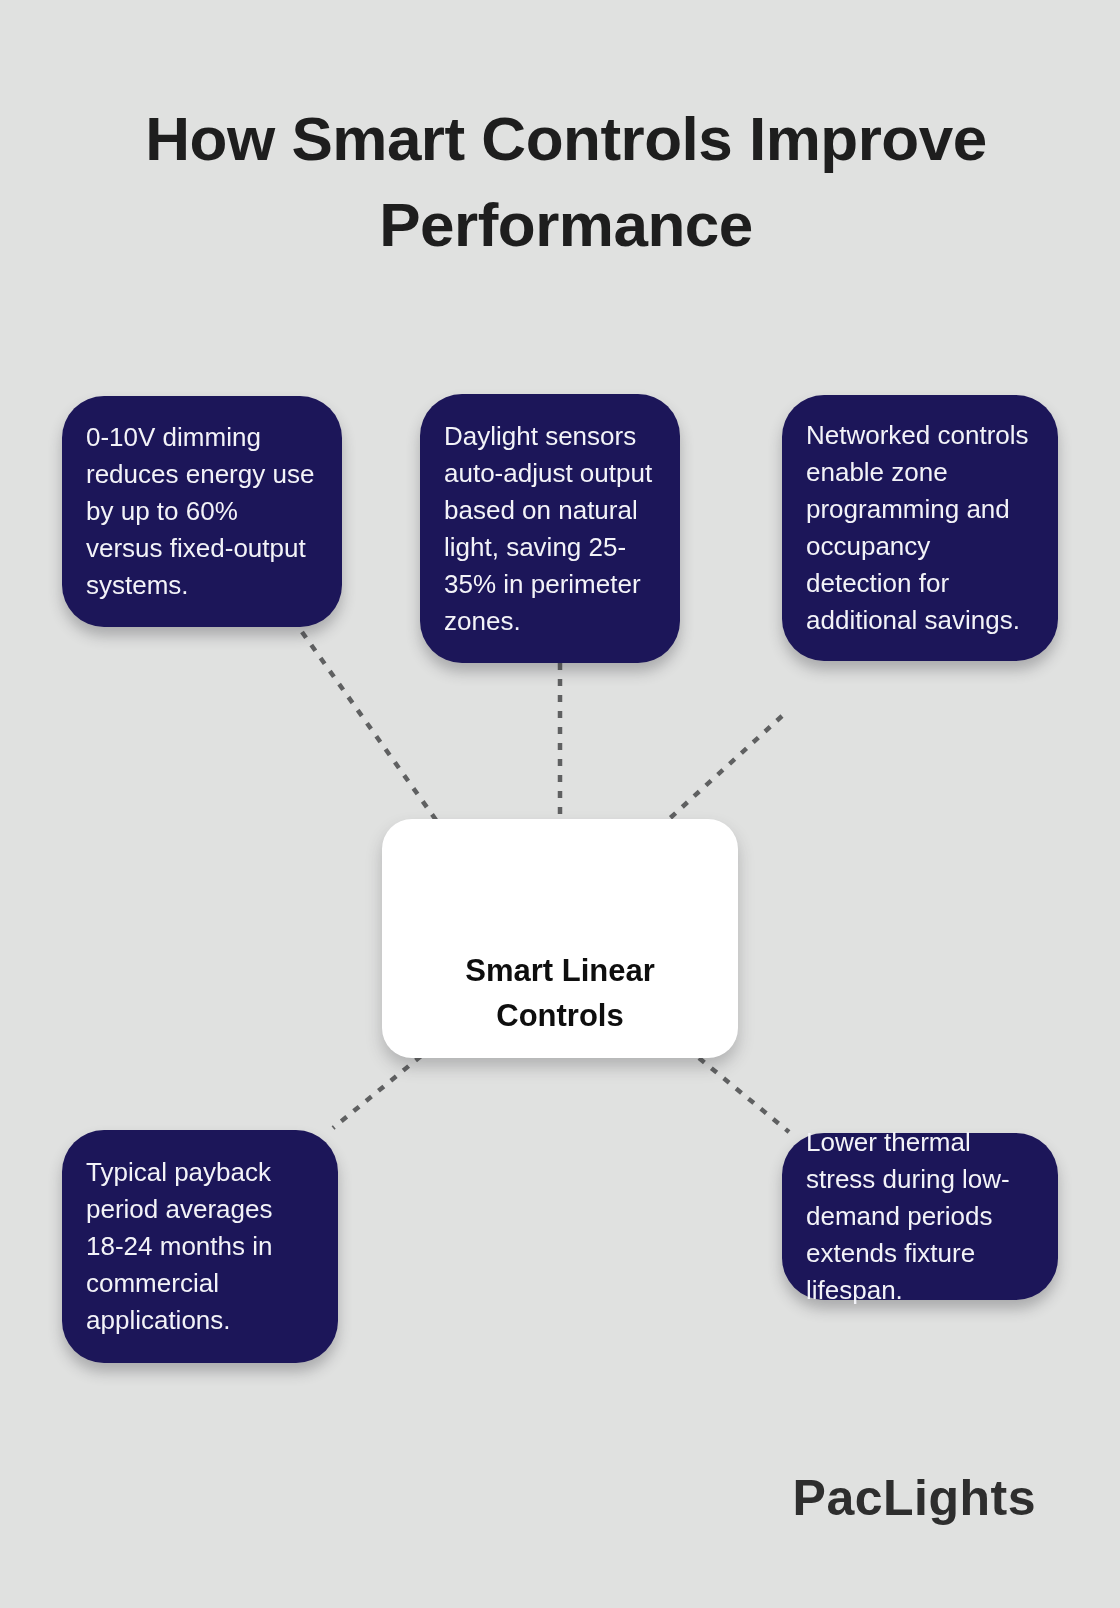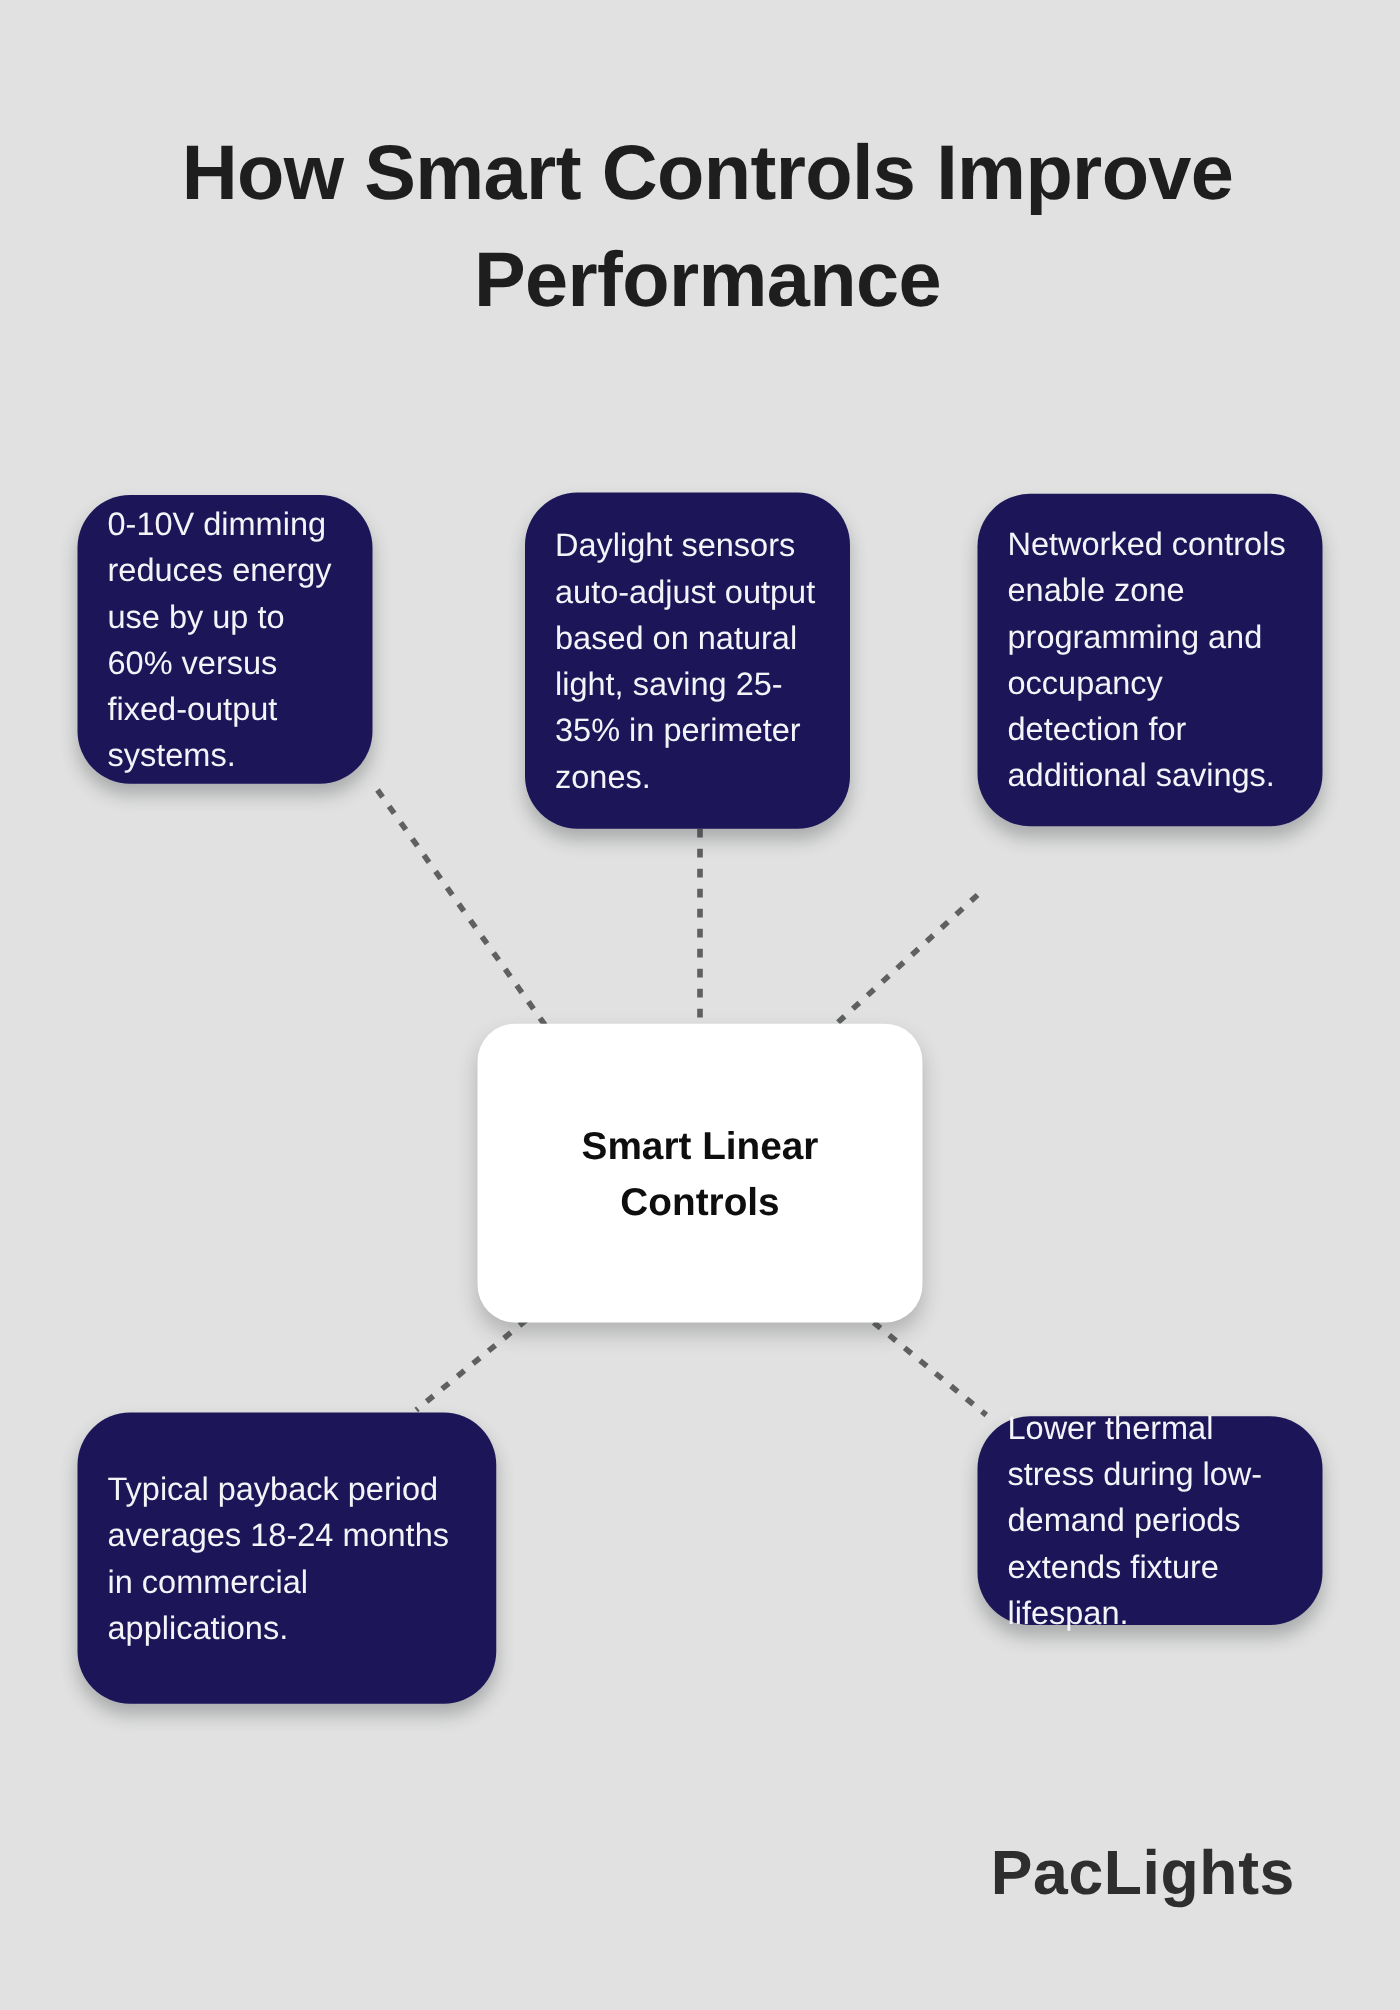--- a/index.html
+++ b/index.html
@@ -38,33 +38,33 @@
     border-radius:42px;
     box-shadow:0 9px 14px rgba(50,50,55,0.30);
     display:flex;
     align-items:center;
     padding:26px 24px;
     box-sizing:border-box;
     font-size:26px;
     line-height:37px;
     z-index:2;
   }
-  .node-top-left   {left:62px;  top:396px;  width:236px; height:231px;}
+  .node-top-left   {left:62px;  top:396px;  width:280px; height:231px;}
   .node-top-center {left:420px; top:394px;  width:260px; height:269px;}
   .node-top-right  {left:782px; top:395px;  width:276px; height:266px;}
-  .node-bottom-left{left:62px;  top:1130px; width:335px; height:233px;}
+  .node-bottom-left{left:62px;  top:1130px; width:276px; height:233px;}
   .node-bottom-right{left:782px;top:1133px; width:276px; height:167px;}
   .center-node{
     position:absolute;
     left:382px;top:819px;width:356px;height:239px;
     background:var(--center_bg,#ffffff);
     border-radius:30px;
     box-shadow:0 9px 16px rgba(60,60,65,0.28);
     display:flex;
-    align-items:center;
+    align-items:flex-end;
     justify-content:center;
     text-align:center;
     padding:20px 28px;
     box-sizing:border-box;
     font-size:31px;
     font-weight:700;
     line-height:45px;
     color:var(--center_text,#0e0e0e);
     z-index:2;
   }

